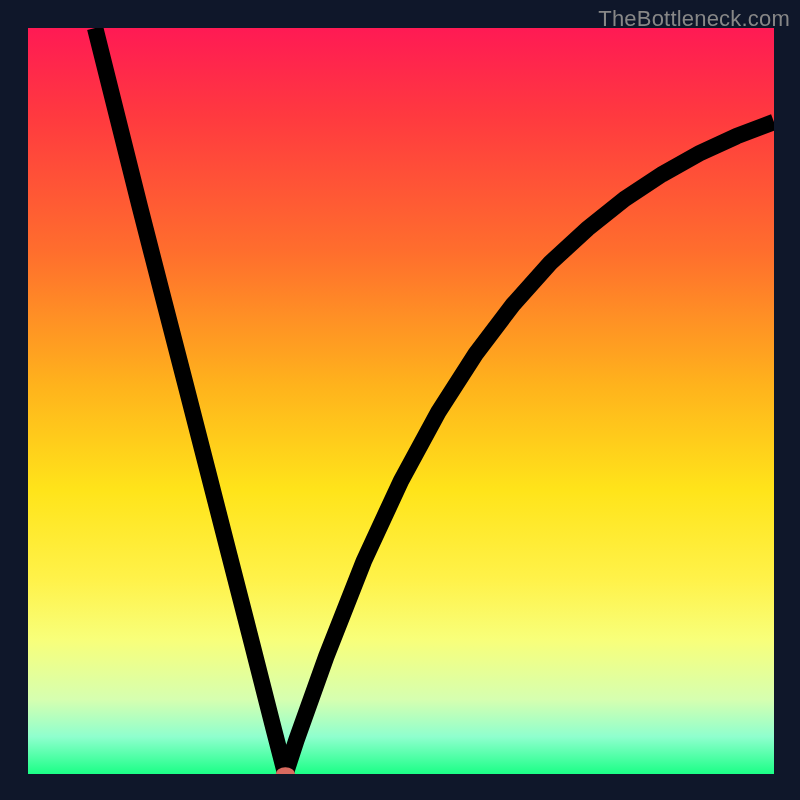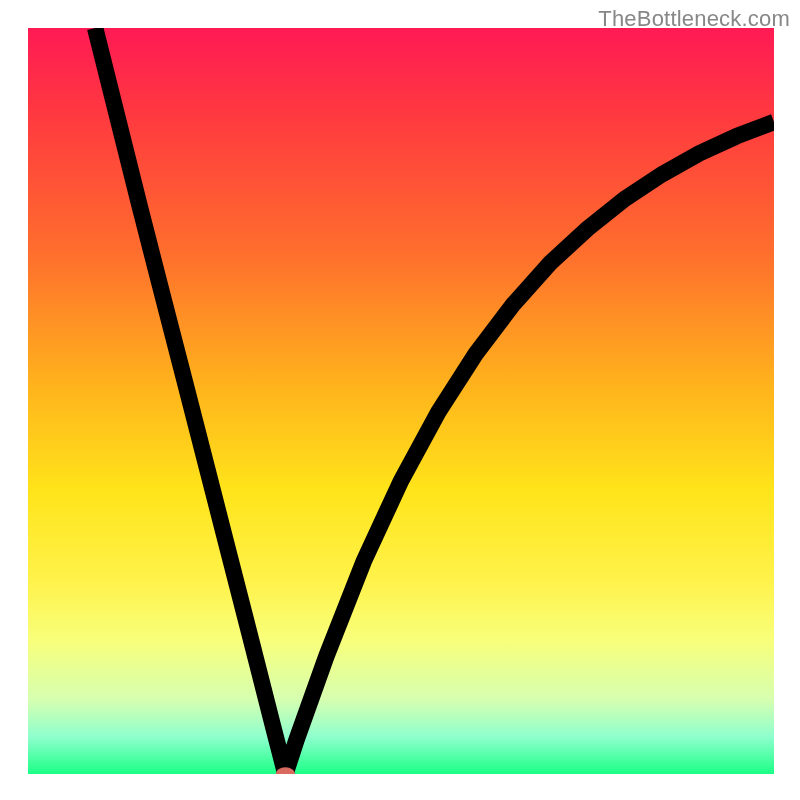--- a/index.html
+++ b/index.html
@@ -8,21 +8,21 @@
     width: 800px;
     height: 800px;
     overflow: hidden;
     background: #000;
     font-family: Arial, Helvetica, sans-serif;
   }
   .frame {
     position: relative;
     width: 800px;
     height: 800px;
-    background: #ffffff;
+    background: #0f172a;
   }
   .plot-area {
     position: absolute;
     left: 28px;
     top: 28px;
     width: 746px;
     height: 746px;
     background: linear-gradient(
       to bottom,
       #ff1a54 0%,

